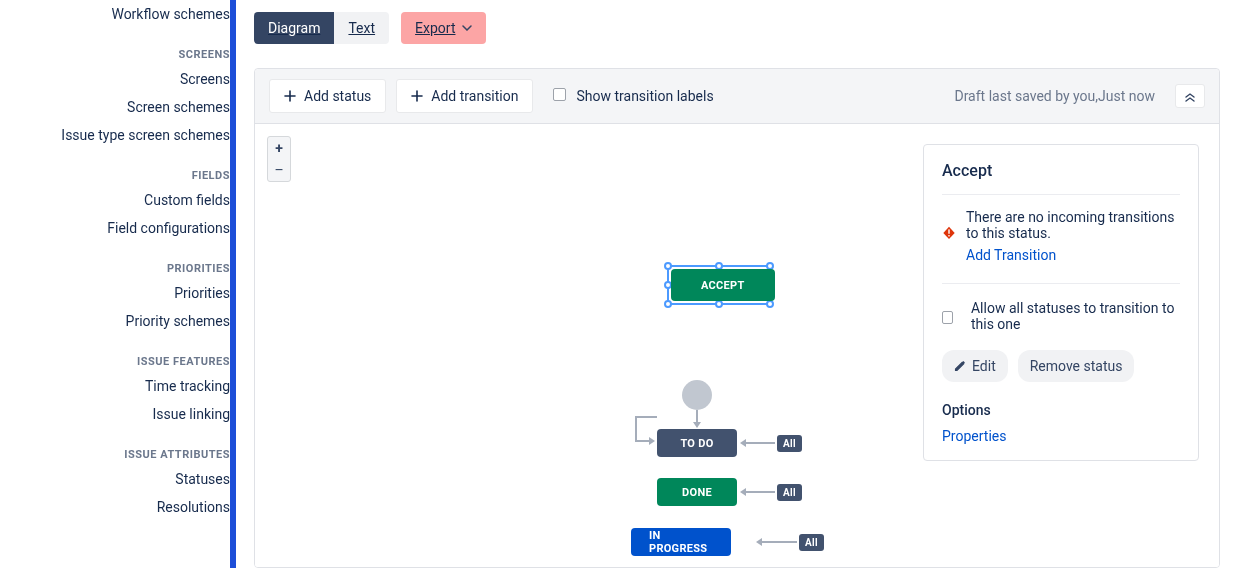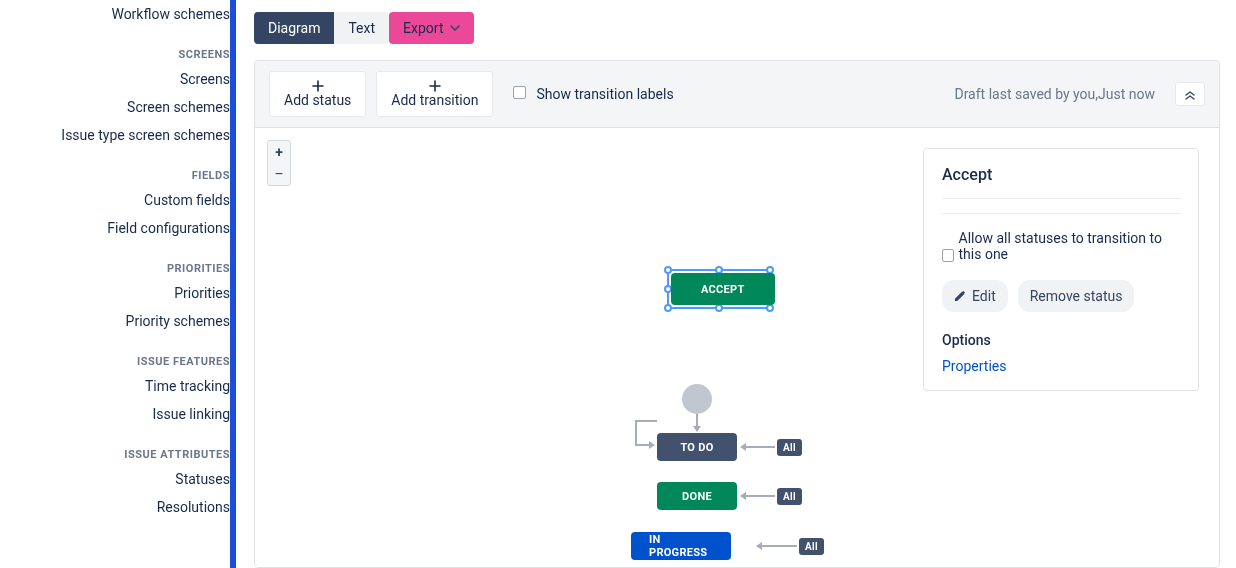--- a/index.html
+++ b/index.html
@@ -37,40 +37,41 @@
   
   .main {
     flex: 1;
     padding: 12px 16px 0 18px;
     display: flex;
     flex-direction: column;
   }
   .tabs-row {
     display: flex;
     align-items: center;
-    gap: 0;
-    margin-bottom: 16px;
+    gap: 12px;
+    margin-bottom: 24px;
+    text-decoration: underline;
   }
   .tabs-group {
     display: inline-flex;
     border-radius: 4px;
     overflow: hidden;
   }
   .tabs-group .tab {
     background: #f1f2f4;
     padding: 8px 14px;
     cursor: pointer;
     font-size: 14px;
   }
   .tabs-group .tab.active {
     background: #344563;
     color: #fff;
   }
   .dropdown-btn {
-    background: #ec4899;
+    background: #fca5a5;
     padding: 8px 14px;
     border-radius: 4px;
     cursor: pointer;
     display: inline-flex;
     align-items: center;
     gap: 6px;
   }
 
   .content-box {
     flex: 1;
@@ -90,24 +91,23 @@
     align-items: center;
     gap: 10px;
   }
   .btn-white {
     background: #fff;
     border: 1px solid #e8e9eb;
     border-radius: 3px;
     padding: 8px 14px;
     display: inline-flex;
     align-items: center;
-    gap: 0;
+    gap: 8px;
     cursor: pointer;
     color: #172B4D;
-    flex-direction: column;
   }
   .checkbox {
     width: 13px; height: 13px;
     border: 1px solid #9da2aa;
     border-radius: 2px;
     display: inline-block;
     background: #fff;
   }
   .spacer { flex: 1; }
   .draft-msg {
@@ -258,21 +258,21 @@
     gap: 10px;
     margin-bottom: 20px;
   }
   .warning-icon {
     flex: none;
     margin-top: 16px;
   }
   .warning-text { font-size: 14px; }
   .link { color: #0052CC; cursor: pointer; display: inline-block; margin-top: 6px; }
   .allow-row {
-    display: flex; align-items: flex-end; gap: 5px;
+    display: flex; align-items: center; gap: 18px;
     margin-bottom: 18px;
   }
   .panel-btnrow { display: flex; gap: 10px; margin-bottom: 20px; }
   .panel-btn {
     background: #f1f2f4;
     border-radius: 12px;
     padding: 8px 12px;
     cursor: pointer;
     font-size: 14px;
     display: inline-flex; align-items: center; gap: 6px;
@@ -391,20 +391,33 @@
         <div class="all-badge" style="left:522px; top:360px;">All</div>
 
         <div class="node inprog">IN PROGRESS</div>
         <div class="arrow-seg" style="left:506px; top:417px; width:36px; height:2px;"></div>
         <div class="arrowhead arrow-left" style="left:501px; top:414px;"></div>
         <div class="all-badge" style="left:544px; top:410px;">All</div>
 
         <div class="side-panel">
           <div class="panel-title">Accept</div>
           <div class="panel-divider"></div>
+          <div class="warning-row">
+            <span class="warning-icon">
+              <svg width="14" height="14" viewBox="0 0 16 16">
+                  <path d="M8 2 L14.5 9 L8 16 L1.5 9 Z" fill="#DE350B"></path>
+                  <rect x="7.2" y="5" width="1.6" height="5" fill="#fff"></rect>
+                  <rect x="7.2" y="11.5" width="1.6" height="1.6" fill="#fff"></rect>
+                </svg>
+            </span>
+            <div>
+              <div class="warning-text">There are no incoming transitions to this status.</div>
+              <span class="link">Add Transition</span>
+            </div>
+          </div>
           <div class="panel-divider" style="margin-bottom:16px;"></div>
           <label class="allow-row">
             <span class="checkbox" style="margin-top:3px;"></span>
             <span>Allow all statuses to transition to this one</span>
           </label>
           <div class="panel-btnrow">
             <div class="panel-btn">
               <svg width="12" height="12" viewBox="0 0 16 16">
                   <path d="M2 14 L4 14 L13 5 L11 3 L2 12 Z M12 2 L14 4" stroke="#344563" stroke-width="1.5" fill="#344563"></path>
                 </svg>

